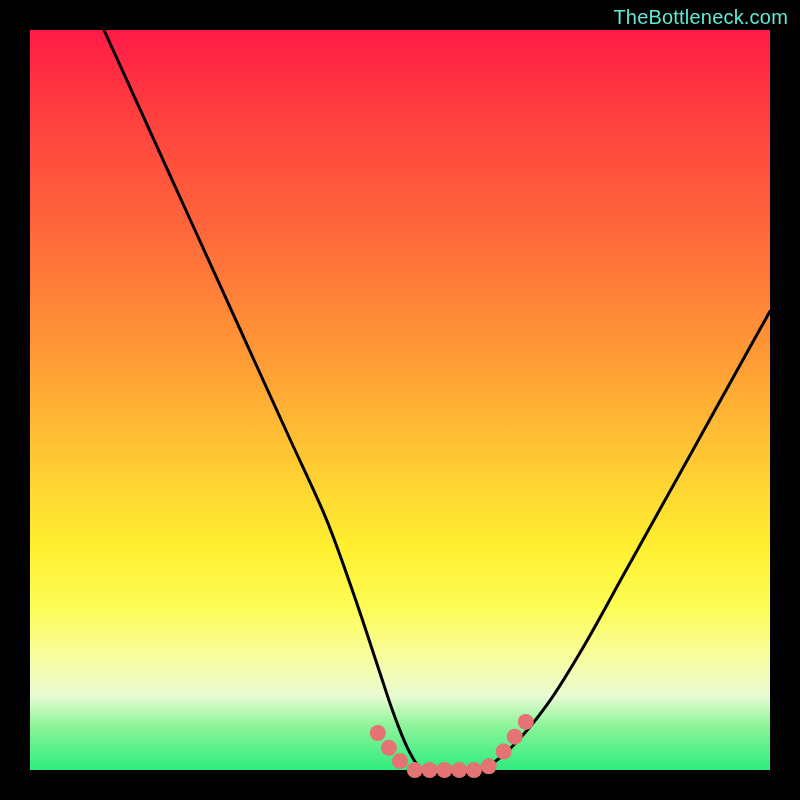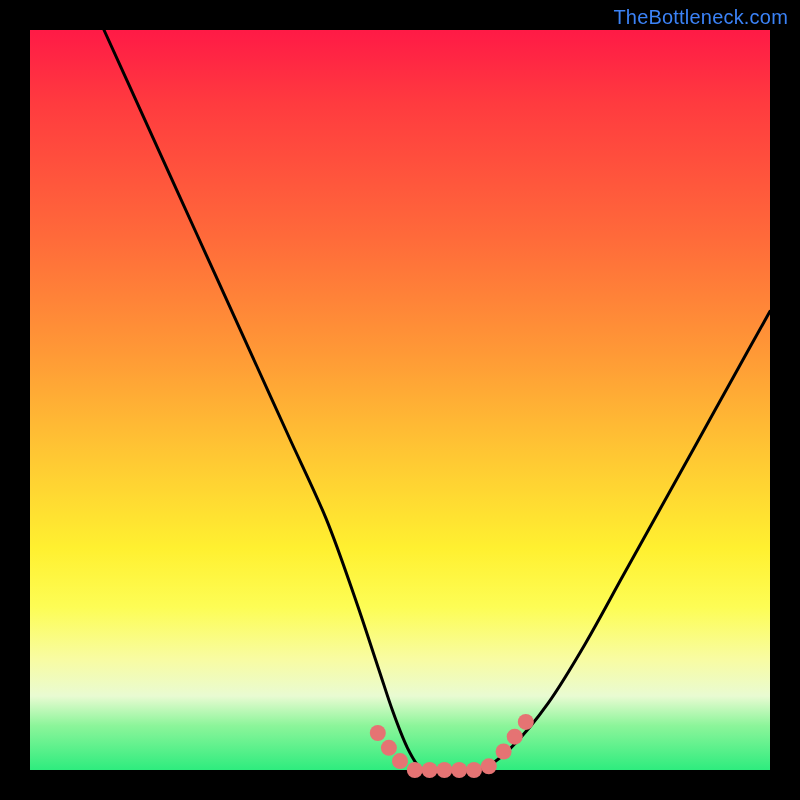--- a/index.html
+++ b/index.html
@@ -38,21 +38,21 @@
       #f8fca2 85%,
       #e9fbd2 90%,
       #8cf59a 94%,
       #2eec7e 100%
     );
   }
   .watermark {
     position: absolute;
     top: 6px;
     right: 12px;
-    color: #3b82f6;
+    color: #5eead4;
     font-size: 20px;
     font-weight: 500;
     letter-spacing: 0.2px;
     user-select: none;
   }
   svg.curve {
     position: absolute;
     left: 0;
     top: 0;
     width: 740px;

